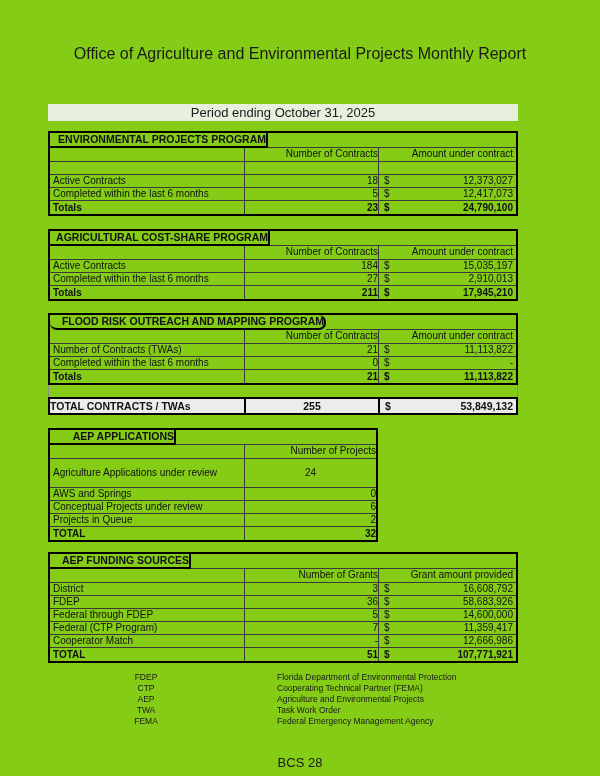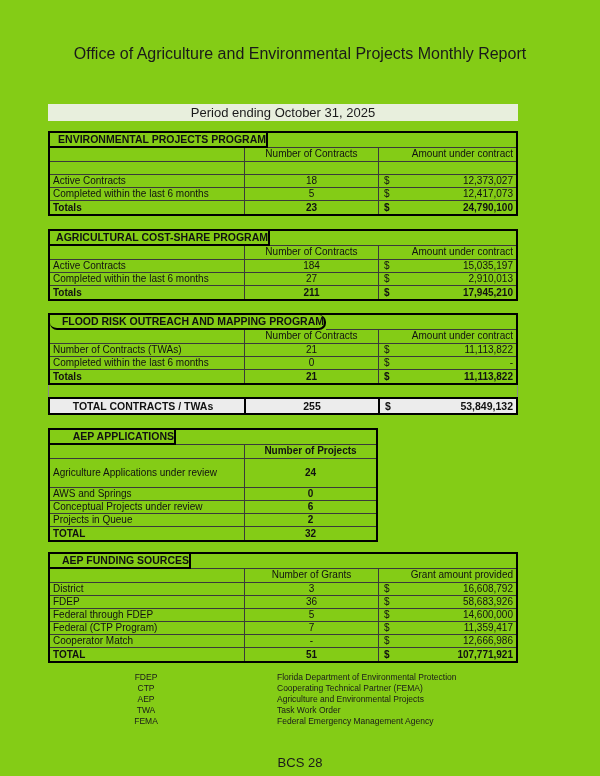--- a/index.html
+++ b/index.html
@@ -14,32 +14,32 @@
   .trow{display:flex;height:15px;box-sizing:border-box;}
   .tbox{box-sizing:border-box;border-right:2px solid #000;border-bottom:2px solid #000;
         padding-left:3px;font-weight:bold;font-size:10.5px;line-height:13px;white-space:nowrap;text-align:right;}
   .tbox1{width:218px;} .tbox2{width:220px;} .tbox3{width:276px;border-radius:7px;} .tbox4{width:126px;} .tbox5{width:141px;}
   .trest{flex:1;border-bottom:1px solid #3a3a3a;box-sizing:border-box;}
   .r{display:flex;height:13px;line-height:12px;box-sizing:border-box;}
   .r.bt{border-top:1px solid #3a3a3a;}
   .r.tall{height:29px;align-items:center;}
   .r.totals{height:14px;line-height:13px;font-weight:bold;}
   .cl{width:194px;padding-left:3px;box-sizing:border-box;overflow:hidden;white-space:nowrap;}
-  .cc{width:134px;border-left:1px solid #3a3a3a;text-align:center;box-sizing:border-box;}
-  .cc.grow{flex:1;width:auto;font-weight:bold;}
+  .cc{width:134px;border-left:1px solid #3a3a3a;text-align:right;box-sizing:border-box;}
+  .cc.grow{flex:1;width:auto;}
   .ca{flex:1;border-left:1px solid #3a3a3a;display:flex;justify-content:space-between;
       padding:0 3px 0 5px;box-sizing:border-box;}
   .ca-h{flex:1;border-left:1px solid #3a3a3a;text-align:right;padding-right:3px;box-sizing:border-box;} 
   
   .spacer-strip{width:470px;height:12px;margin-left:48px;box-sizing:border-box;
                 border-left:1px solid #8a8a8a;border-right:1px solid #8a8a8a;}
   .grand{display:flex;width:470px;height:18px;margin-left:48px;border:2px solid #000;
          box-sizing:border-box;background:var(--grand-total-bg,#ececec);
          font-size:10.5px;font-weight:bold;line-height:14px;}
-  .grand .gl{width:194px;text-align:center;padding-right:8px;box-sizing:border-box;}
+  .grand .gl{width:194px;text-align:left;padding-right:8px;box-sizing:border-box;}
   .grand .gc{width:134px;border-left:2px solid #000;text-align:center;box-sizing:border-box;}
   .grand .ga{flex:1;border-left:2px solid #000;display:flex;justify-content:space-between;
              padding:0 3px 0 5px;box-sizing:border-box;}
   
   .footnotes{margin-top:9px;}
   .fn-row{display:flex;font-size:8.5px;line-height:11px;color:#1a1a1a;}
   .fn-abbr{margin-left:101px;width:90px;text-align:center;}
   .fn-def{margin-left:86px;}
   .page-footer{margin-top:28px;text-align:center;font-size:13px;color:#1a1a1a;}
   .mt10{margin-top:10px;} .mt12{margin-top:12px;} .mt13{margin-top:13px;}

